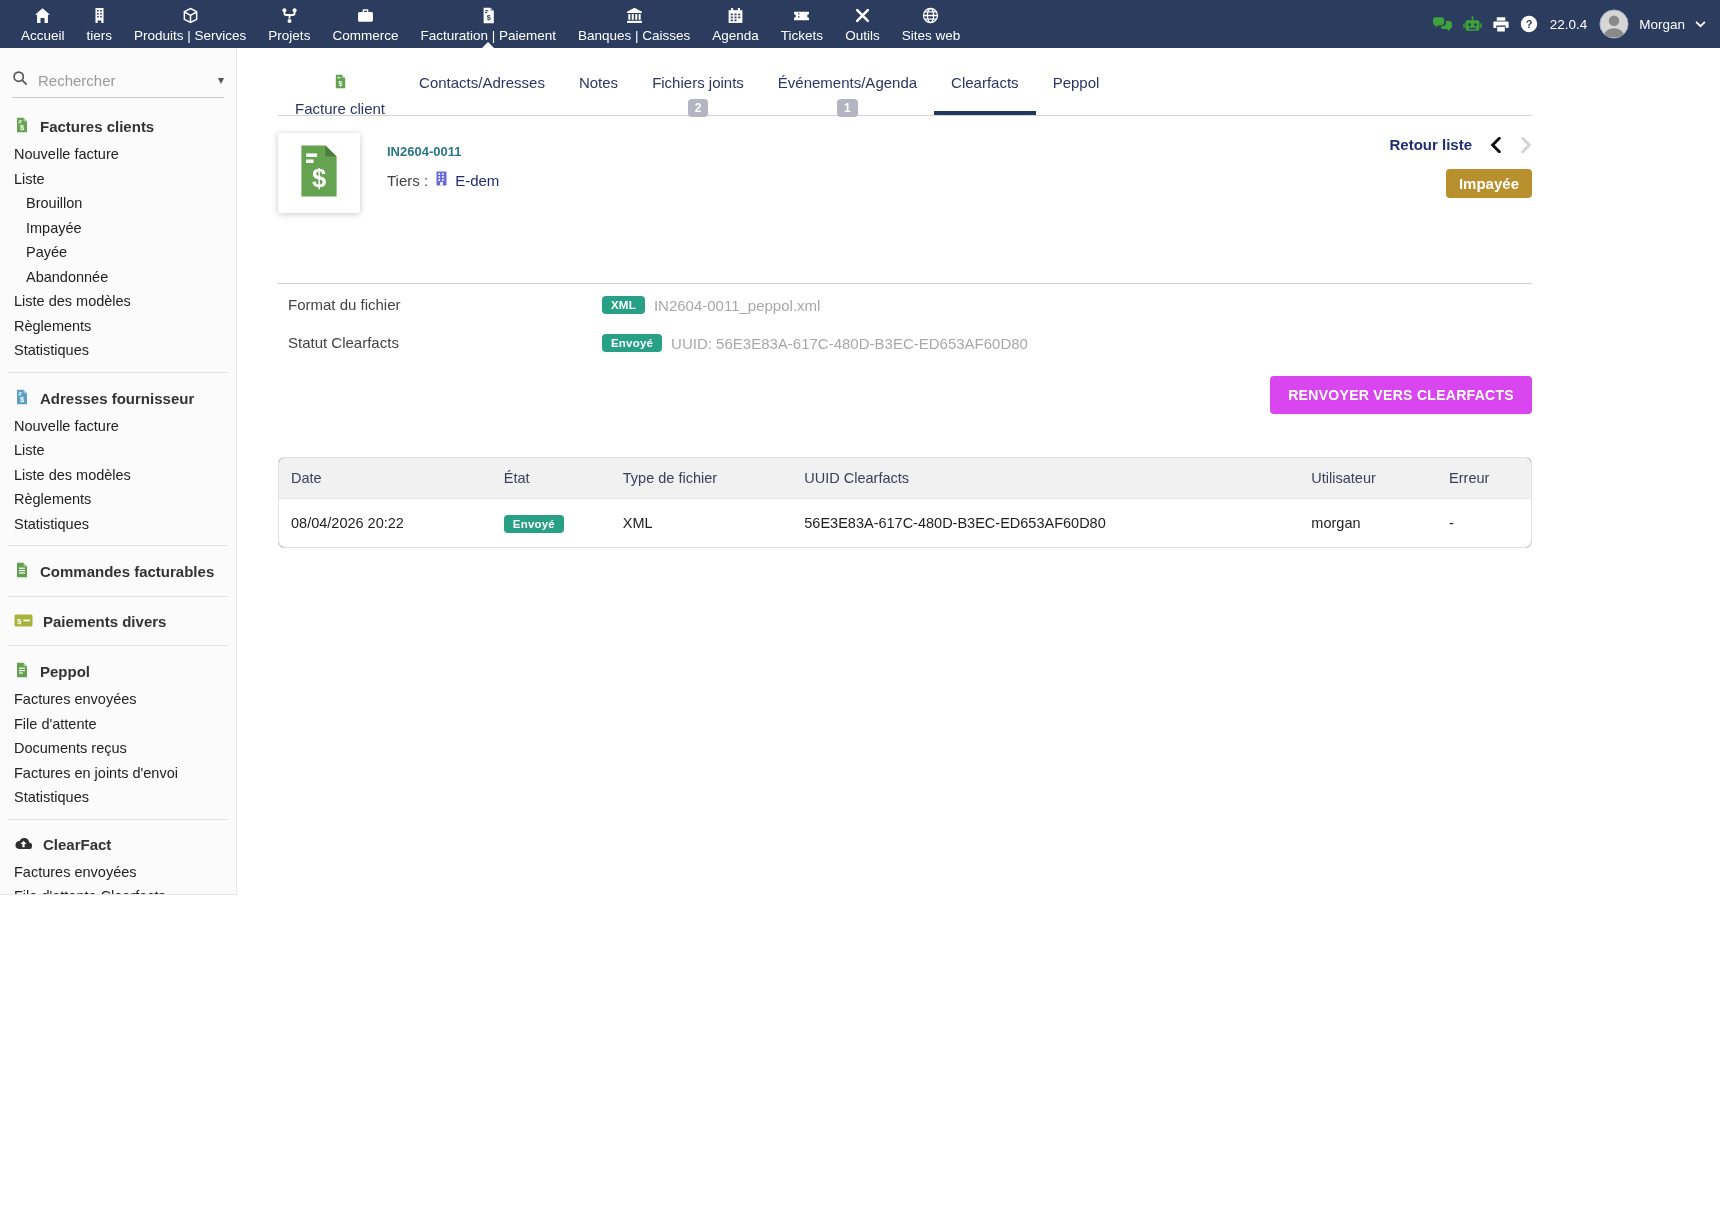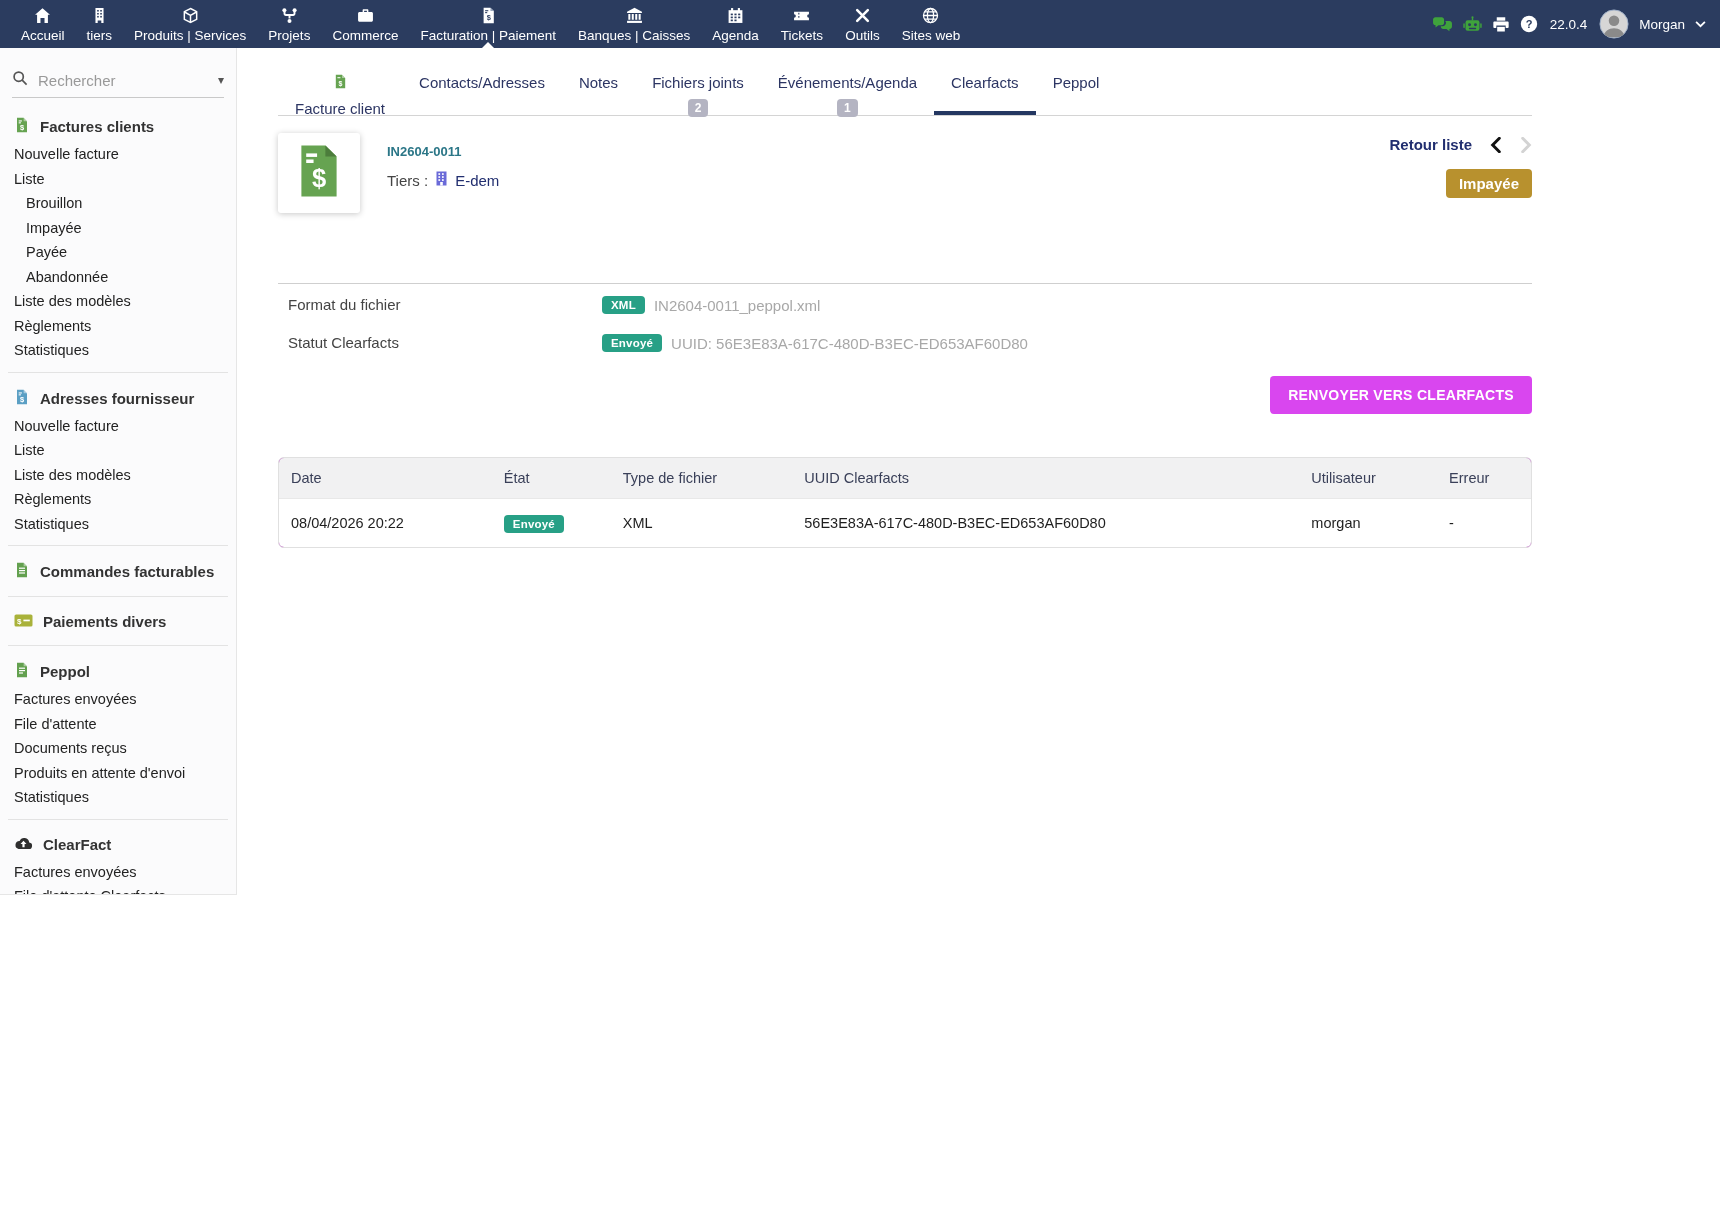--- a/index.html
+++ b/index.html
@@ -396,21 +396,21 @@
               <rect x="5" y="8" width="6" height="1.2"></rect>
               <rect x="5" y="10.4" width="4" height="1.2"></rect>
             </g>
           </svg>
       </span>
       <span>Peppol</span>
     </div>
     <div class="side-item">Factures envoyées</div>
     <div class="side-item">File d'attente</div>
     <div class="side-item">Documents reçus</div>
-    <div class="side-item">Produits en attente d'envoi</div>
+    <div class="side-item">Factures en joints d'envoi</div>
     <div class="side-item">Statistiques</div>
 
     <div class="side-divider"></div>
 
     <div class="side-section-title">
       <span>
         <svg width="19" height="15" viewBox="0 0 19 14">
             <path fill="#2f2f2f" d="M15.2 6A5 5 0 0 0 5.6 4.6 4 4 0 0 0 4.6 12.5h9.8a3.2 3.2 0 0 0 .8-6.5z"></path>
             <path fill="#fff" d="m9.5 4.2 3 3.4h-1.9v3.2H8.4V7.6H6.5z"></path>
           </svg>

